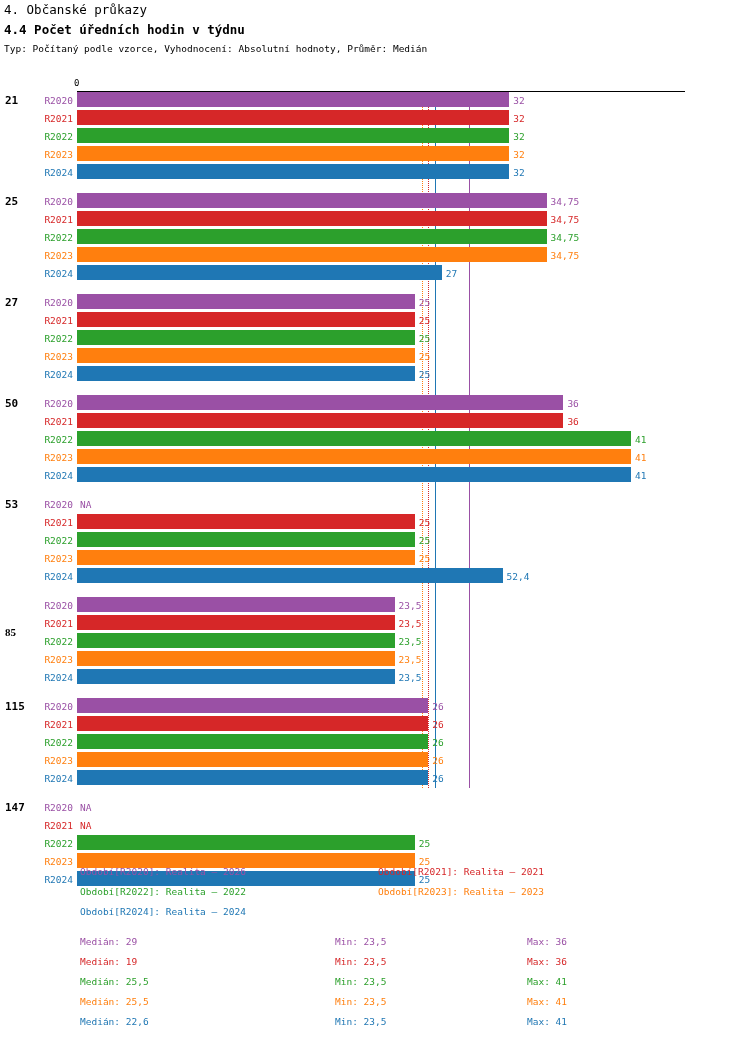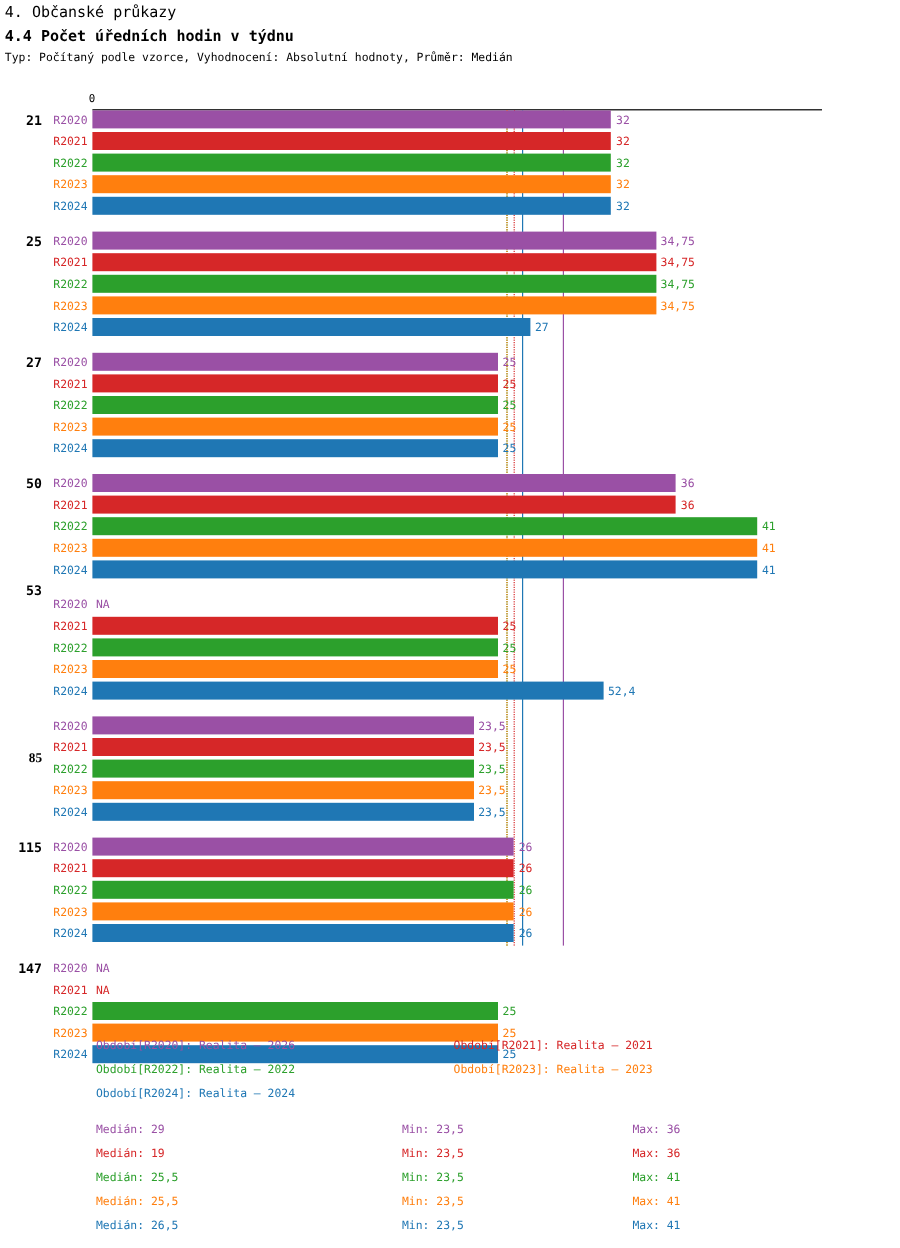--- a/index.html
+++ b/index.html
@@ -70,21 +70,21 @@
   .vline.dotted {
     border-left: 1px dotted;
     width: 0;
     background: none;
   }
 
   .grp-label {
     position: absolute;
     font-size: 11px;
     font-weight: bold;
-    text-align: right;
+    text-align: left;
     width: 30px;
     left: 5px;
   }
 
   .rowlabel {
     position: absolute;
     font-size: 9.5px;
     text-align: right;
     width: 40px;
     left: 33px;
@@ -188,21 +188,21 @@
     <div class="val" style="left: 567.4px; top: 338px; color: rgb(214, 39, 40);">36</div>
     <div class="rowlabel" style="top: 356px; color: rgb(44, 160, 44);">R2022</div>
     <div class="bar" style="left: 77px; top: 353px; width: 553.956px; background: rgb(44, 160, 44);"></div>
     <div class="val" style="left: 634.956px; top: 356px; color: rgb(44, 160, 44);">41</div>
     <div class="rowlabel" style="top: 374px; color: rgb(255, 127, 14);">R2023</div>
     <div class="bar" style="left: 77px; top: 371px; width: 553.956px; background: rgb(255, 127, 14);"></div>
     <div class="val" style="left: 634.956px; top: 374px; color: rgb(255, 127, 14);">41</div>
     <div class="rowlabel" style="top: 392px; color: rgb(31, 119, 180);">R2024</div>
     <div class="bar" style="left: 77px; top: 389px; width: 553.956px; background: rgb(31, 119, 180);"></div>
     <div class="val" style="left: 634.956px; top: 392px; color: rgb(31, 119, 180);">41</div>
-    <div class="grp-label" style="top: 408px;">53</div>
+    <div class="grp-label" style="top: 420px;">53</div>
     <div class="rowlabel" style="top: 421px; color: rgb(154, 80, 165);">R2020</div>
     <div class="na" style="left: 80px; top: 421px; color: rgb(154, 80, 165);">NA</div>
     <div class="rowlabel" style="top: 439px; color: rgb(214, 39, 40);">R2021</div>
     <div class="bar" style="left: 77px; top: 436px; width: 337.778px; background: rgb(214, 39, 40);"></div>
     <div class="val" style="left: 418.778px; top: 439px; color: rgb(214, 39, 40);">25</div>
     <div class="rowlabel" style="top: 457px; color: rgb(44, 160, 44);">R2022</div>
     <div class="bar" style="left: 77px; top: 454px; width: 337.778px; background: rgb(44, 160, 44);"></div>
     <div class="val" style="left: 418.778px; top: 457px; color: rgb(44, 160, 44);">25</div>
     <div class="rowlabel" style="top: 475px; color: rgb(255, 127, 14);">R2023</div>
     <div class="bar" style="left: 77px; top: 472px; width: 337.778px; background: rgb(255, 127, 14);"></div>
@@ -269,16 +269,16 @@
     <div class="cell" style="left: 527px; top: 70px; color: rgb(154, 80, 165);">Max: 36</div>
     <div class="cell" style="left: 80px; top: 90px; color: rgb(214, 39, 40);">Medián: 19</div>
     <div class="cell" style="left: 335px; top: 90px; color: rgb(214, 39, 40);">Min: 23,5</div>
     <div class="cell" style="left: 527px; top: 90px; color: rgb(214, 39, 40);">Max: 36</div>
     <div class="cell" style="left: 80px; top: 110px; color: rgb(44, 160, 44);">Medián: 25,5</div>
     <div class="cell" style="left: 335px; top: 110px; color: rgb(44, 160, 44);">Min: 23,5</div>
     <div class="cell" style="left: 527px; top: 110px; color: rgb(44, 160, 44);">Max: 41</div>
     <div class="cell" style="left: 80px; top: 130px; color: rgb(255, 127, 14);">Medián: 25,5</div>
     <div class="cell" style="left: 335px; top: 130px; color: rgb(255, 127, 14);">Min: 23,5</div>
     <div class="cell" style="left: 527px; top: 130px; color: rgb(255, 127, 14);">Max: 41</div>
-    <div class="cell" style="left: 80px; top: 150px; color: rgb(31, 119, 180);">Medián: 26,5</div>
+    <div class="cell" style="left: 80px; top: 150px; color: rgb(31, 119, 180);">Medián: 22,6</div>
     <div class="cell" style="left: 335px; top: 150px; color: rgb(31, 119, 180);">Min: 23,5</div>
     <div class="cell" style="left: 527px; top: 150px; color: rgb(31, 119, 180);">Max: 41</div>
   </div>
 
 </body></html>

